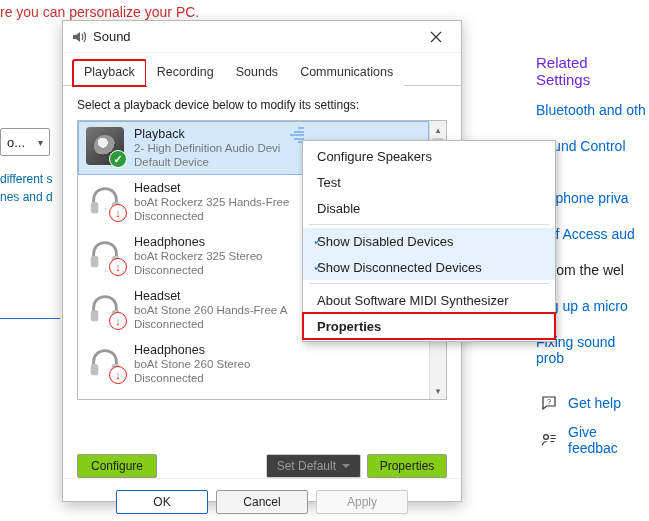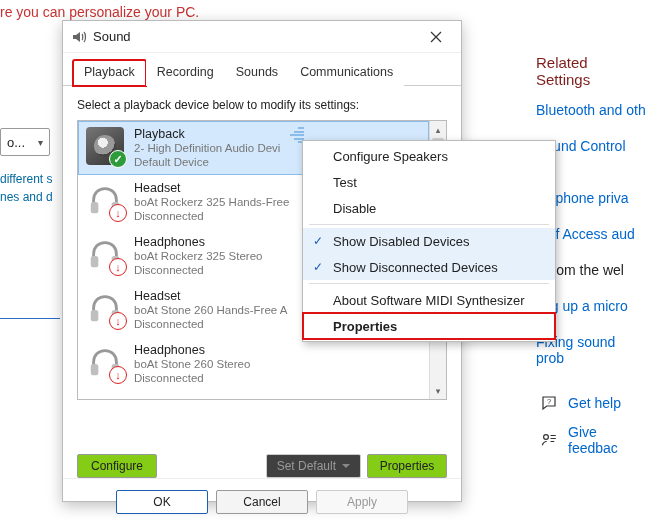--- a/index.html
+++ b/index.html
@@ -4,21 +4,21 @@
 <style>
   * { box-sizing: border-box; font-family: "Segoe UI", Arial, sans-serif; }
   body { margin: 0; width: 649px; height: 521px; background: #fff; overflow: hidden; position: relative; font-size: 13px; color: #222; }
   .bg-page { position: absolute; inset: 0; padding: 4px 0 0 0; }
   .bg-top-text { color: #c83232; font-size: 14px; margin-left: 0; padding-left: 0; }
   .bg-dropdown { position: absolute; left: 0; top: 128px; width: 50px; height: 28px; border: 1px solid #999; background:#fff; display:flex; align-items:center; justify-content:space-between; padding:0 6px; border-radius:2px;}
   .bg-dropdown .chev { font-size:10px; color:#555;}
   .bg-para { position:absolute; left:0; top:170px; width:60px; font-size:12px; color:#0369a1; line-height:1.5; }
   .bg-hr { position:absolute; left:0; top:318px; width:60px; border-top:1px solid #2a6cc6;}
   .right-col { position:absolute; left:536px; top:54px; width:110px; font-size:14px; color:#333; }
-  .right-col h4 { margin:0 0 14px 0; font-weight:400; font-size:15px; color:#7f1d1d;}
+  .right-col h4 { margin:0 0 14px 0; font-weight:400; font-size:15px; color:#6d28d9;}
   .right-col .link { color:#0066cc; cursor:pointer; margin-bottom:20px; display:block; }
   .right-col .plain { color:#222; margin-bottom:20px; display:block;}
   .help-row { position:absolute; left:540px; top:394px; display:flex; align-items:center; gap:10px; font-size:14px;}
   .help-row .link{ color:#0066cc; cursor:pointer;}
   .feedback-row{ position:absolute; left:540px; top:424px; display:flex; align-items:center; gap:10px; font-size:14px;}
   .feedback-row .link{ color:#0066cc; cursor:pointer;}
   .icon16{ width:18px; height:18px; flex:0 0 18px;}
 
   
   .dialog { position:absolute; left:62px; top:20px; width:400px; height:482px; background:#fff; border:1px solid #bbb; box-shadow:0 4px 14px rgba(0,0,0,.25); }
@@ -53,21 +53,21 @@
   .btn{ min-width:80px; height:24px; border:1px solid #999; background:#84cc16; font-size:12px; display:inline-flex; align-items:center; justify-content:center; padding:0 10px; cursor:pointer; border-radius:2px;}
   .btn.disabled{ color:#999; border-color:#ccc; background:#404040; cursor:default;}
   .btn.drop::after{ content:""; margin-left:6px; border:4px solid transparent; border-top-color:#888; position:relative; top:2px;}
   .dlg-footer{ height:46px; display:flex; align-items:center; justify-content:center; gap:8px; border-top:1px solid #eee;}
   .ftr-btn{ width:92px; height:24px; border:1px solid #999; background:#f4f4f4; font-size:12px; display:inline-flex; align-items:center; justify-content:center; cursor:pointer; border-radius:2px;}
   .ftr-btn.primary{ border:1.5px solid #1a5fb4; background:#fff;}
   .ftr-btn.disabled{ color:#999; border-color:#ccc; background:#f8f8f8; cursor:default;}
 
   
   .ctxmenu{ position:absolute; left:302px; top:140px; width:254px; background:#fff; border:1px solid #bbb; box-shadow:2px 3px 8px rgba(0,0,0,.25); padding:2px 0;}
-  .ctxitem{ height:26px; display:flex; align-items:center; padding:0 12px 0 30px; font-size:13px; cursor:pointer; position:relative;}
+  .ctxitem{ height:26px; display:flex; align-items:center; padding:0 12px 0 14px; font-size:13px; cursor:pointer; position:relative;}
   .ctxitem.checked::before{ content:"✓"; position:absolute; left:10px; color:#1a5fb4; font-size:12px;}
   .ctxitem.checked{ background:#e7f1fb;}
   .ctxsep{ height:1px; background:#ddd; margin:3px 6px;}
   .ctxitem.hl{ outline:2px solid #d11; outline-offset:-1px; font-weight:600;}
 
   .sel-bars{ display:flex; flex-direction:column; gap:1.5px; align-items:flex-end;}
   .sel-bars span{ display:block; height:2px; background:#8bbbe8; }
 </style>
 </head>
 <body>

